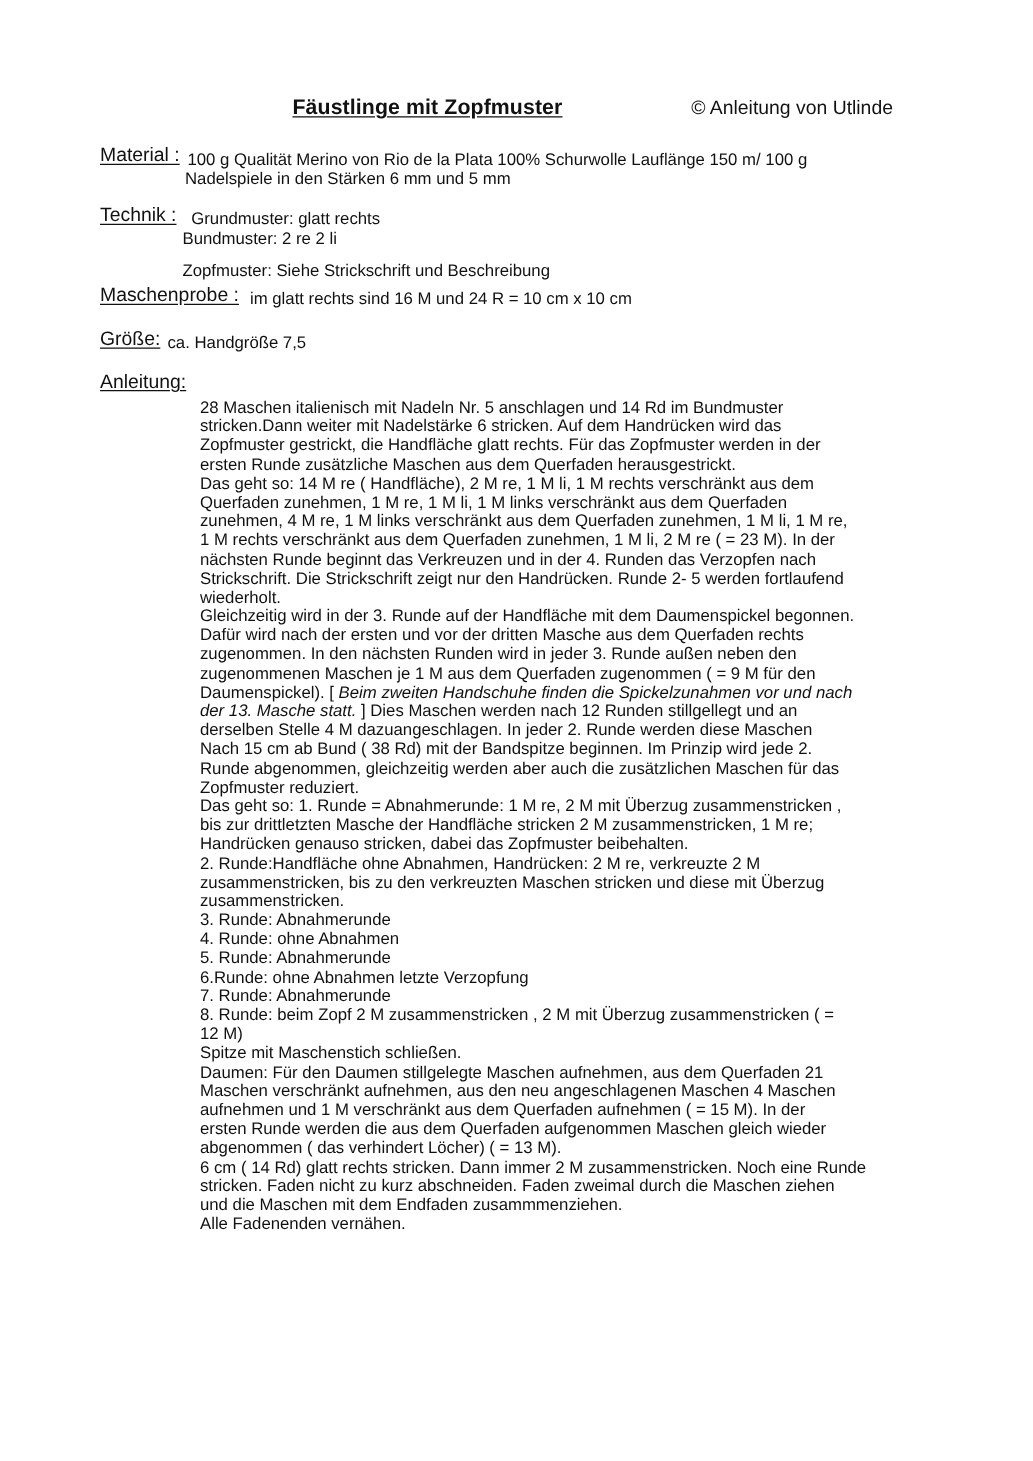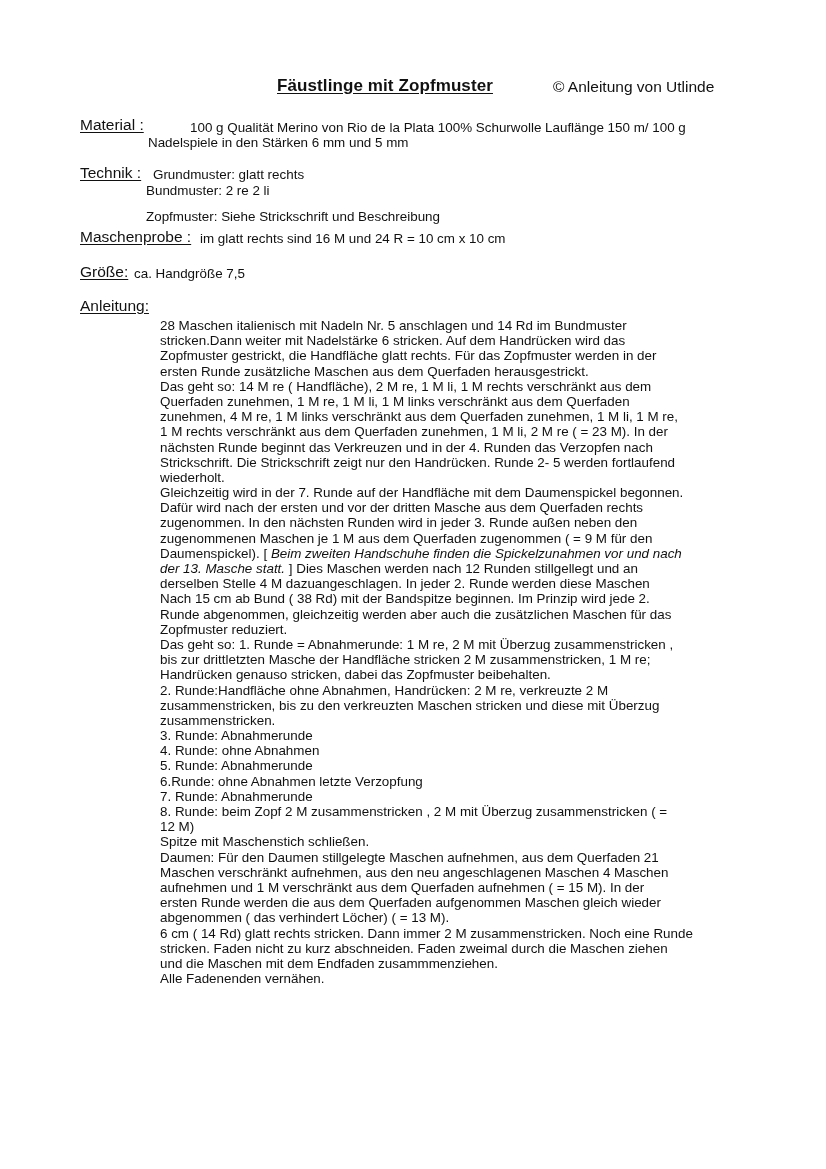--- a/index.html
+++ b/index.html
@@ -27,21 +27,20 @@
     }
     .title {
       position: absolute;
       left: 234px;
       top: 78px;
       font-weight: bold;
       font-size: 17px;
       text-decoration: underline;
       text-underline-offset: 2px;
       letter-spacing: 0.1px;
-      margin-left: 43px;
     }
     .author {
       position: absolute;
       left: 553px;
       top: 79px;
       font-size: 15.5px;
     }
     .section {
       position: absolute;
       left: 80px;
@@ -78,21 +77,21 @@
 </head>
 <body>
 
 <div class="page">
 
   <div class="title">Fäustlinge mit Zopfmuster</div>
   <div class="author">© Anleitung von Utlinde</div>
 
   <div class="section" style="top:117px;">
     <span class="label">Material :</span>
-    <span class="line" style="left:70px; top:3px;margin-left:40px;">100 g Qualität Merino von Rio de la Plata 100% Schurwolle Lauflänge 150 m/ 100 g</span>
+    <span class="line" style="left:70px; top:3px;">100 g Qualität Merino von Rio de la Plata 100% Schurwolle Lauflänge 150 m/ 100 g</span>
     <span class="line" style="left:68px; top:18px;">Nadelspiele in den Stärken  6 mm  und  5 mm</span>
   </div>
 
   <div class="section" style="top:165px;">
     <span class="label">Technik :</span>
     <span class="line" style="left:73px; top:2px;">Grundmuster: glatt rechts</span>
     <span class="line" style="left:66px; top:18px;">Bundmuster: 2 re 2 li</span>
     <span class="line" style="left:66px; top:44px;">Zopfmuster: Siehe Strickschrift  und Beschreibung</span>
   </div>
 
@@ -115,21 +114,21 @@
     <span class="l">stricken.Dann weiter mit Nadelstärke 6 stricken. Auf dem Handrücken wird das</span>
     <span class="l">Zopfmuster gestrickt, die Handfläche glatt rechts.  Für das Zopfmuster werden in der</span>
     <span class="l">ersten Runde zusätzliche Maschen aus dem Querfaden herausgestrickt.</span>
     <span class="l">Das geht so: 14 M re ( Handfläche), 2 M re, 1 M li, 1 M rechts verschränkt aus dem</span>
     <span class="l">Querfaden zunehmen, 1 M re, 1 M li, 1 M links verschränkt aus dem Querfaden</span>
     <span class="l">zunehmen, 4 M re,  1 M links verschränkt aus dem Querfaden zunehmen, 1 M li, 1 M re,</span>
     <span class="l">1 M rechts verschränkt aus dem Querfaden zunehmen, 1 M li, 2 M re ( = 23 M).  In der</span>
     <span class="l">nächsten Runde beginnt das Verkreuzen und in der 4. Runden das Verzopfen nach</span>
     <span class="l">Strickschrift. Die Strickschrift zeigt nur den Handrücken.  Runde 2- 5 werden fortlaufend</span>
     <span class="l">wiederholt.</span>
-    <span class="l">Gleichzeitig wird in der 7. Runde auf der Handfläche mit dem Daumenspickel begonnen.</span>
+    <span class="l">Gleichzeitig wird in der 3. Runde auf der Handfläche mit dem Daumenspickel begonnen.</span>
     <span class="l">Dafür wird nach der ersten und vor der dritten Masche aus dem Querfaden rechts</span>
     <span class="l">zugenommen. In den nächsten Runden wird in jeder 3. Runde außen neben den</span>
     <span class="l">zugenommenen Maschen je 1 M aus dem Querfaden zugenommen ( = 9 M für den</span>
     <span class="l"><span>Daumenspickel). [ </span><span class="italic">Beim zweiten Handschuhe finden die Spickelzunahmen vor und nach</span></span>
     <span class="l"><span class="italic">der 13. Masche statt.</span><span> ]  Dies Maschen werden nach 12 Runden stillgellegt und an</span></span>
     <span class="l">derselben Stelle 4 M dazuangeschlagen.  In jeder 2. Runde werden diese Maschen</span>
     <span class="l">Nach 15 cm ab Bund ( 38 Rd)  mit der Bandspitze beginnen.  Im Prinzip wird jede 2.</span>
     <span class="l">Runde abgenommen, gleichzeitig werden aber auch die zusätzlichen Maschen für das</span>
     <span class="l">Zopfmuster reduziert.</span>
     <span class="l">Das geht so: 1. Runde = Abnahmerunde: 1 M re, 2 M mit Überzug zusammenstricken ,</span>

